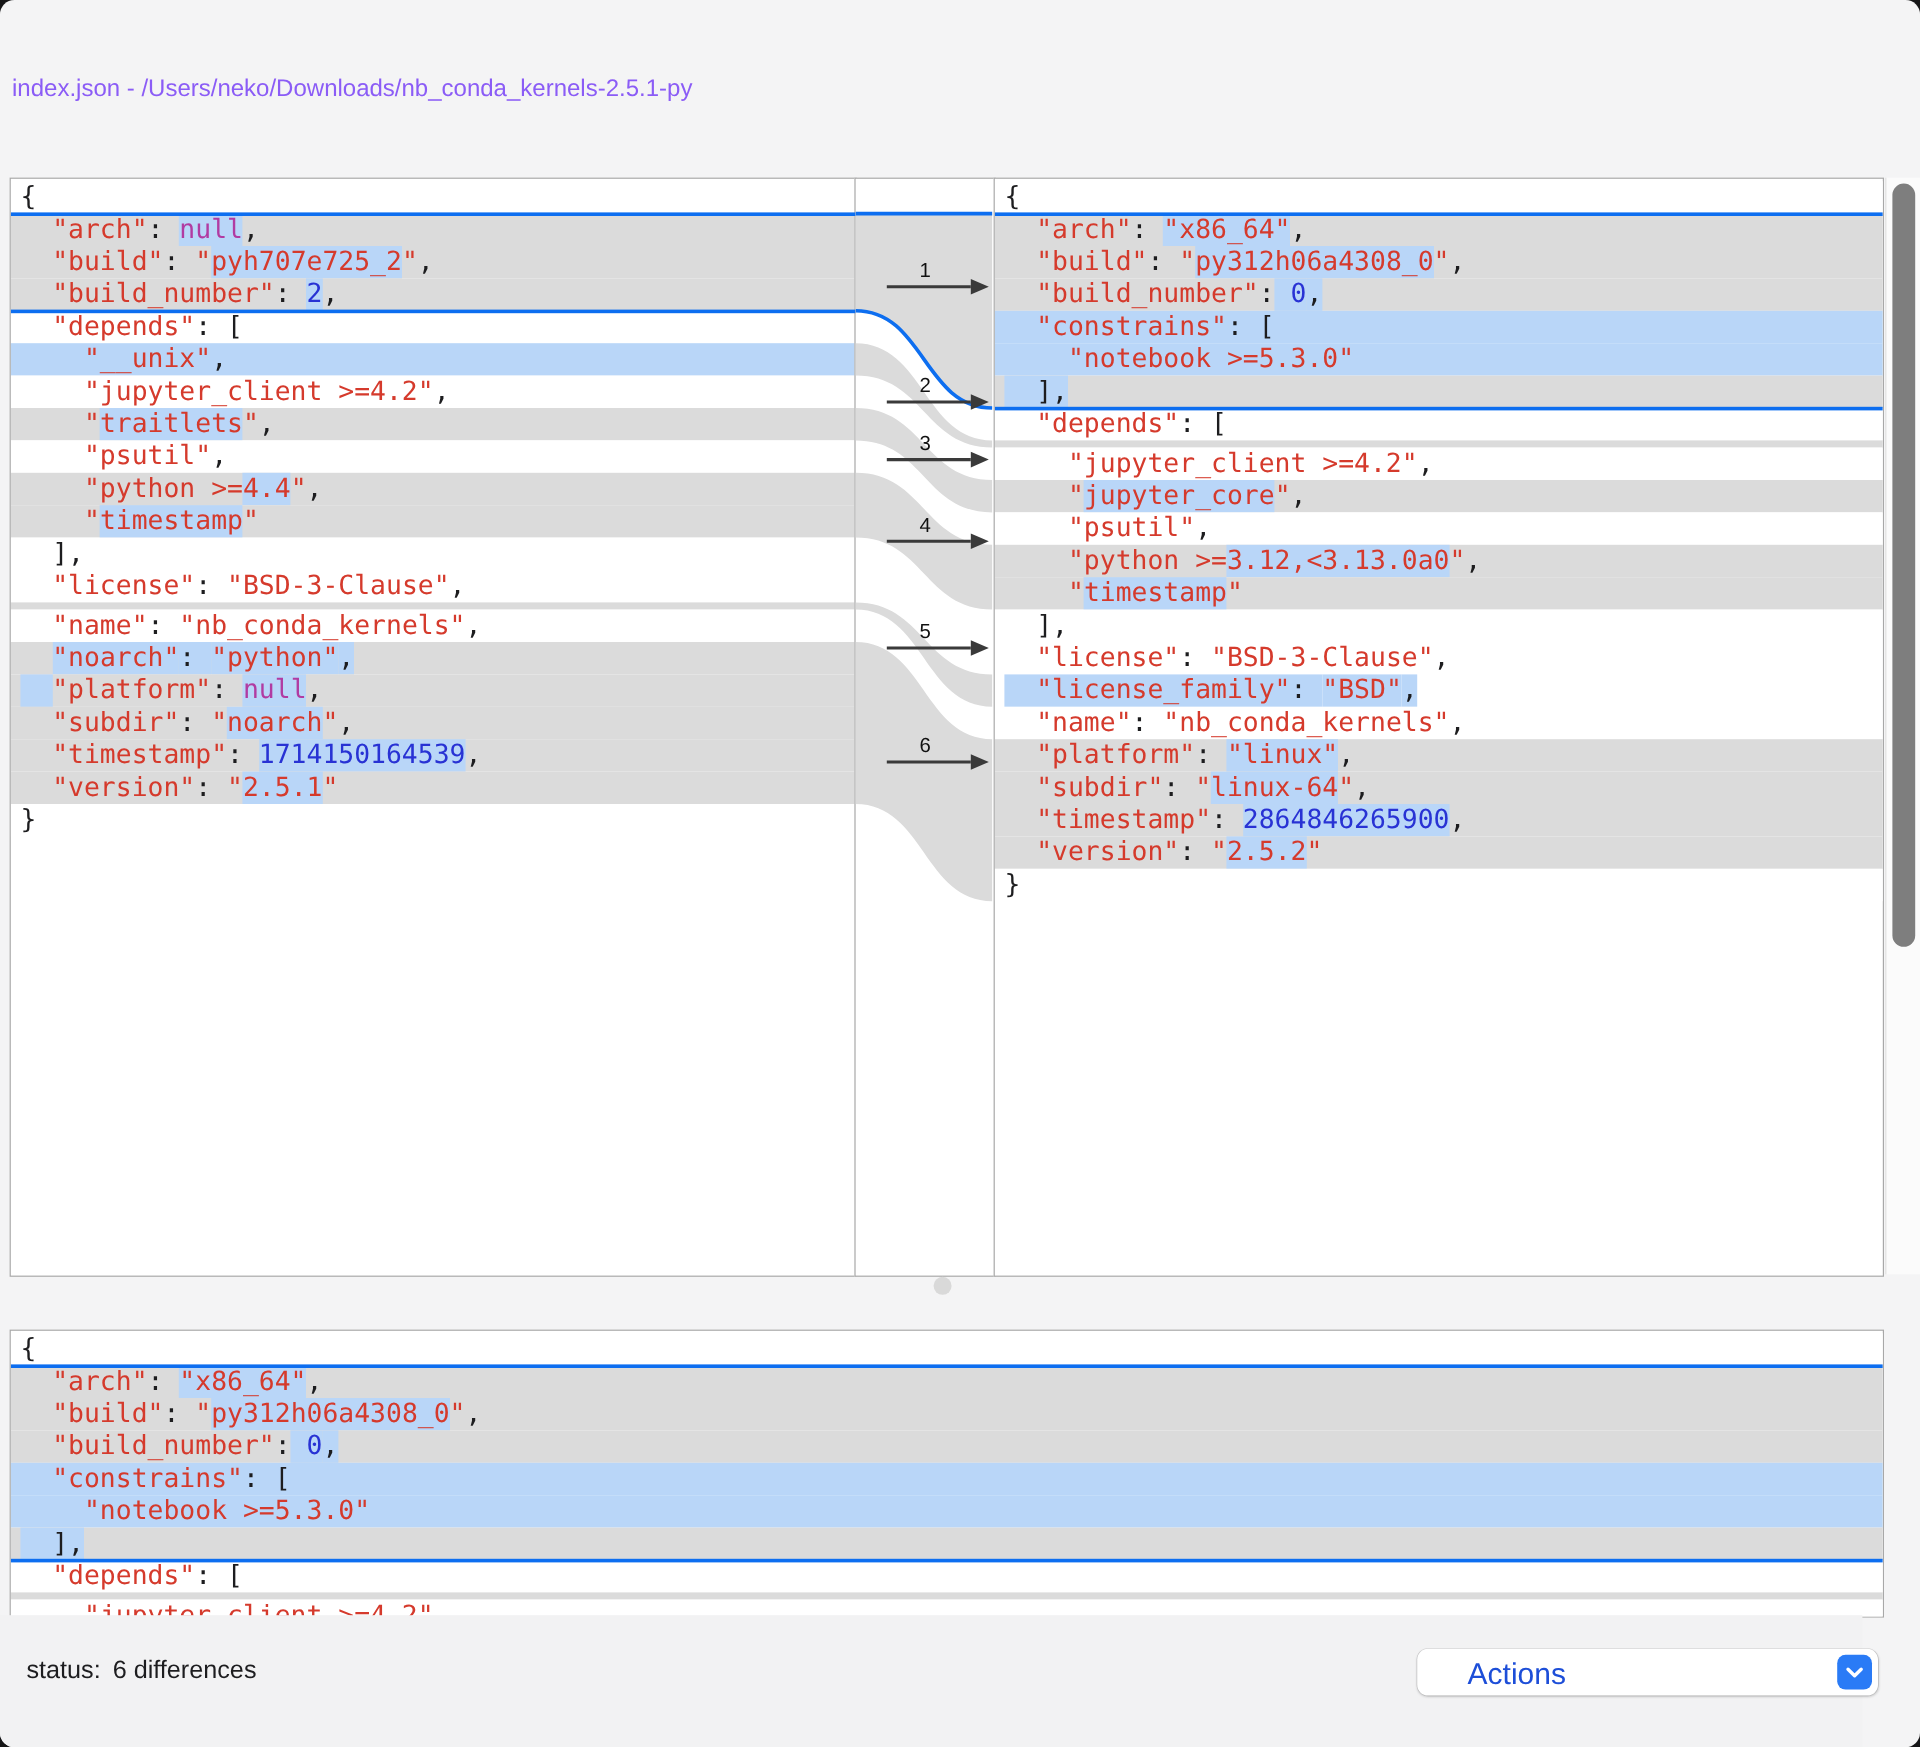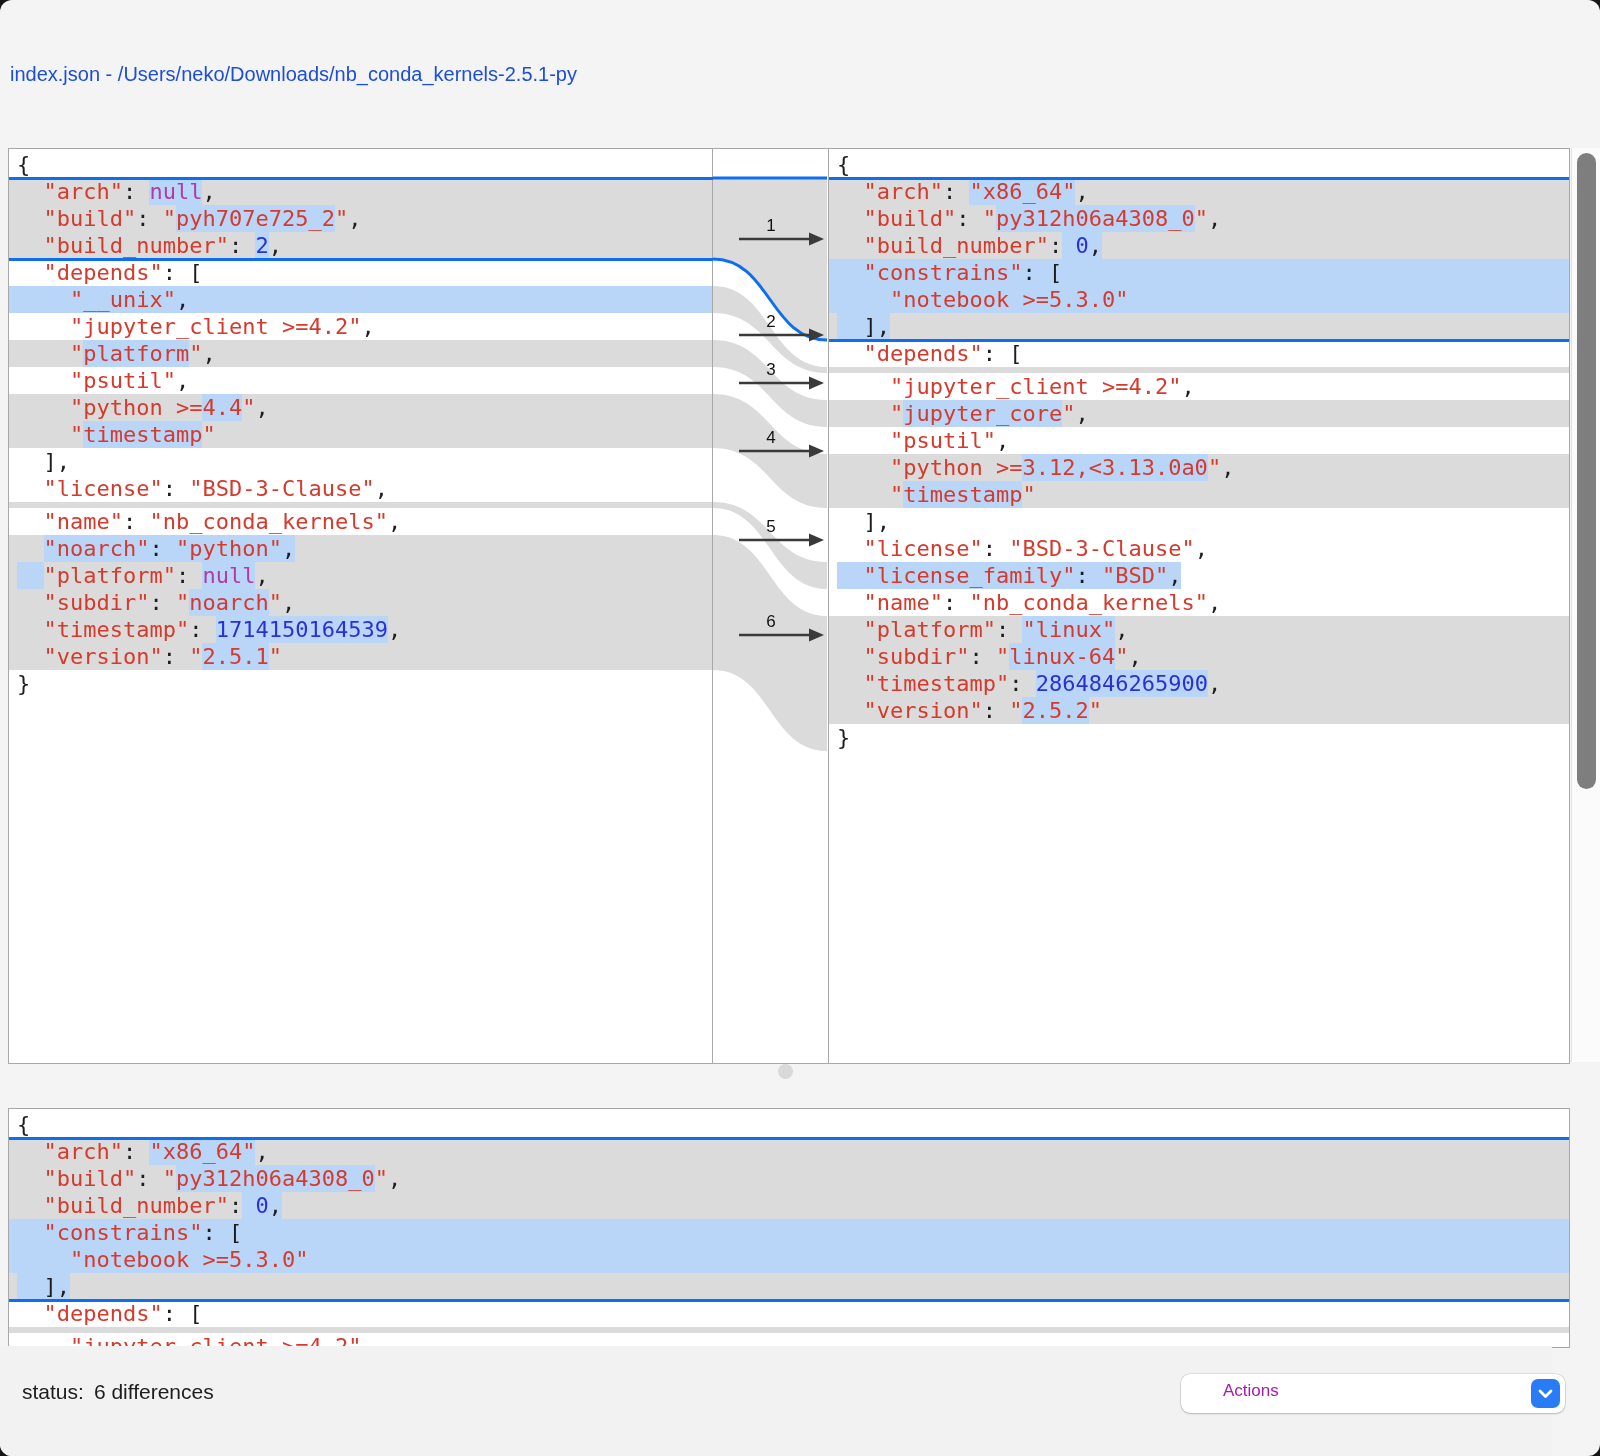--- a/index.html
+++ b/index.html
@@ -7,21 +7,21 @@
   #window{position:absolute;inset:0;background:#f4f4f5;border-radius:12px;overflow:hidden;}
 
   
   #titlebar{position:absolute;left:0;top:0;width:1600px;height:52px;background:#f1f0f0;border-bottom:1px solid #d6d5d5;}
   .lights{position:absolute;left:20px;top:18px;display:flex;gap:22px;}
   .light{width:17px;height:17px;border-radius:50%;}
   #titlebar .title{position:absolute;left:0;right:0;top:14px;text-align:center;font-size:19px;font-weight:bold;color:#3c3c3e;}
 
   
   #paths{position:absolute;left:0;top:53px;width:1600px;height:95px;background:#f4f4f5;}
-  .path{position:absolute;top:10px;font-size:20px;color:#1d4ed8;white-space:nowrap;overflow:hidden;}
+  .path{position:absolute;top:10px;font-size:20px;color:#8b5cf6;white-space:nowrap;overflow:hidden;}
   #path-left{left:10px;width:705px;}
   #path-right{left:830px;width:770px;}
 
   
   .pane{position:absolute;background:#fff;border:1px solid #a8a8a8;overflow:hidden;}
   #pane-left{left:8px;top:148px;width:704px;height:914px;}
   #gutter{position:absolute;left:712px;top:148px;width:116px;height:914px;background:#fff;border:1px solid #a8a8a8;}
   #pane-right{left:828px;top:148px;width:740px;height:914px;}
   #pane-bottom{left:8px;top:1108px;width:1560px;height:238px;}
 
@@ -42,21 +42,21 @@
 
   
   #splitter-handle{position:absolute;left:778px;top:1064px;width:15px;height:15px;border-radius:50%;background:#d9d9d9;}
 
   
   #statusbar{position:absolute;left:0;top:1346px;width:1552px;height:110px;background:#f2f2f3;}
   #status-text{position:absolute;left:22px;top:34px;font-size:21px;color:#1d1d1f;}
   #status-text .val{margin-left:10px;}
   #actions{position:absolute;left:1181px;top:28px;width:384px;height:39px;background:#fff;border-radius:9px;
            box-shadow:0 0 0 0.5px rgba(0,0,0,0.15),0 1px 2px rgba(0,0,0,0.18);}
-  #actions .lbl{position:absolute;left:42px;top:7px;font-size:17px;color:#a21caf;}
+  #actions .lbl{position:absolute;left:42px;top:7px;font-size:25px;color:#1d4ed8;}
   #actions .chev{position:absolute;right:5px;top:5px;width:29px;height:29px;border-radius:7px;background:#2a7bf6;
                  display:flex;align-items:center;justify-content:center;}
 </style>
 </head>
 <body>
 
 <div id="window">
 
 
   <div id="paths">
@@ -104,21 +104,21 @@
         <span class="c-p">,</span>
       </div>
       <div class="cl bg-white" style="top: 164px;">
         <span class="pad"></span>
         <span class="c-s">    "jupyter_client &gt;=4.2"</span>
         <span class="c-p">,</span>
       </div>
       <div class="cl bg-gray" style="top: 191px;">
         <span class="pad"></span>
         <span class="c-s">    "</span>
-        <span class="c-s hl">platform</span>
+        <span class="c-s hl">traitlets</span>
         <span class="c-s">"</span>
         <span class="c-p">,</span>
       </div>
       <div class="cl bg-white" style="top: 218px;">
         <span class="pad"></span>
         <span class="c-s">    "psutil"</span>
         <span class="c-p">,</span>
       </div>
       <div class="cl bg-gray" style="top: 245px;">
         <span class="pad"></span>

